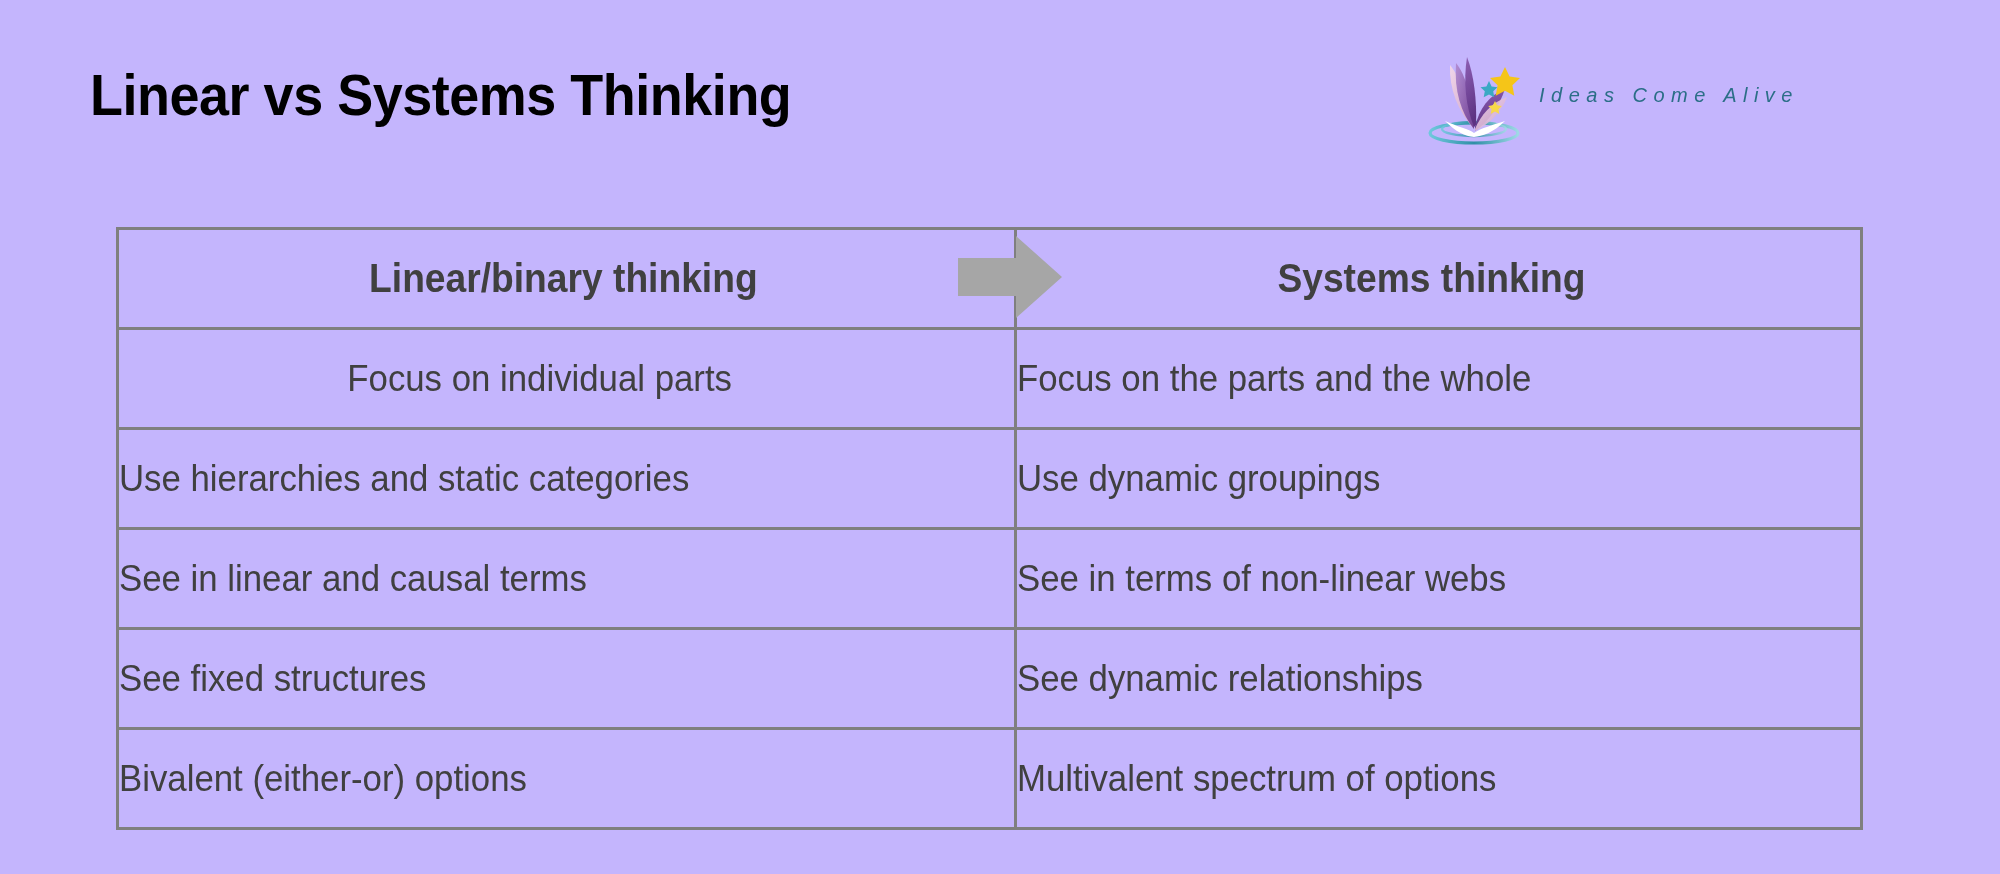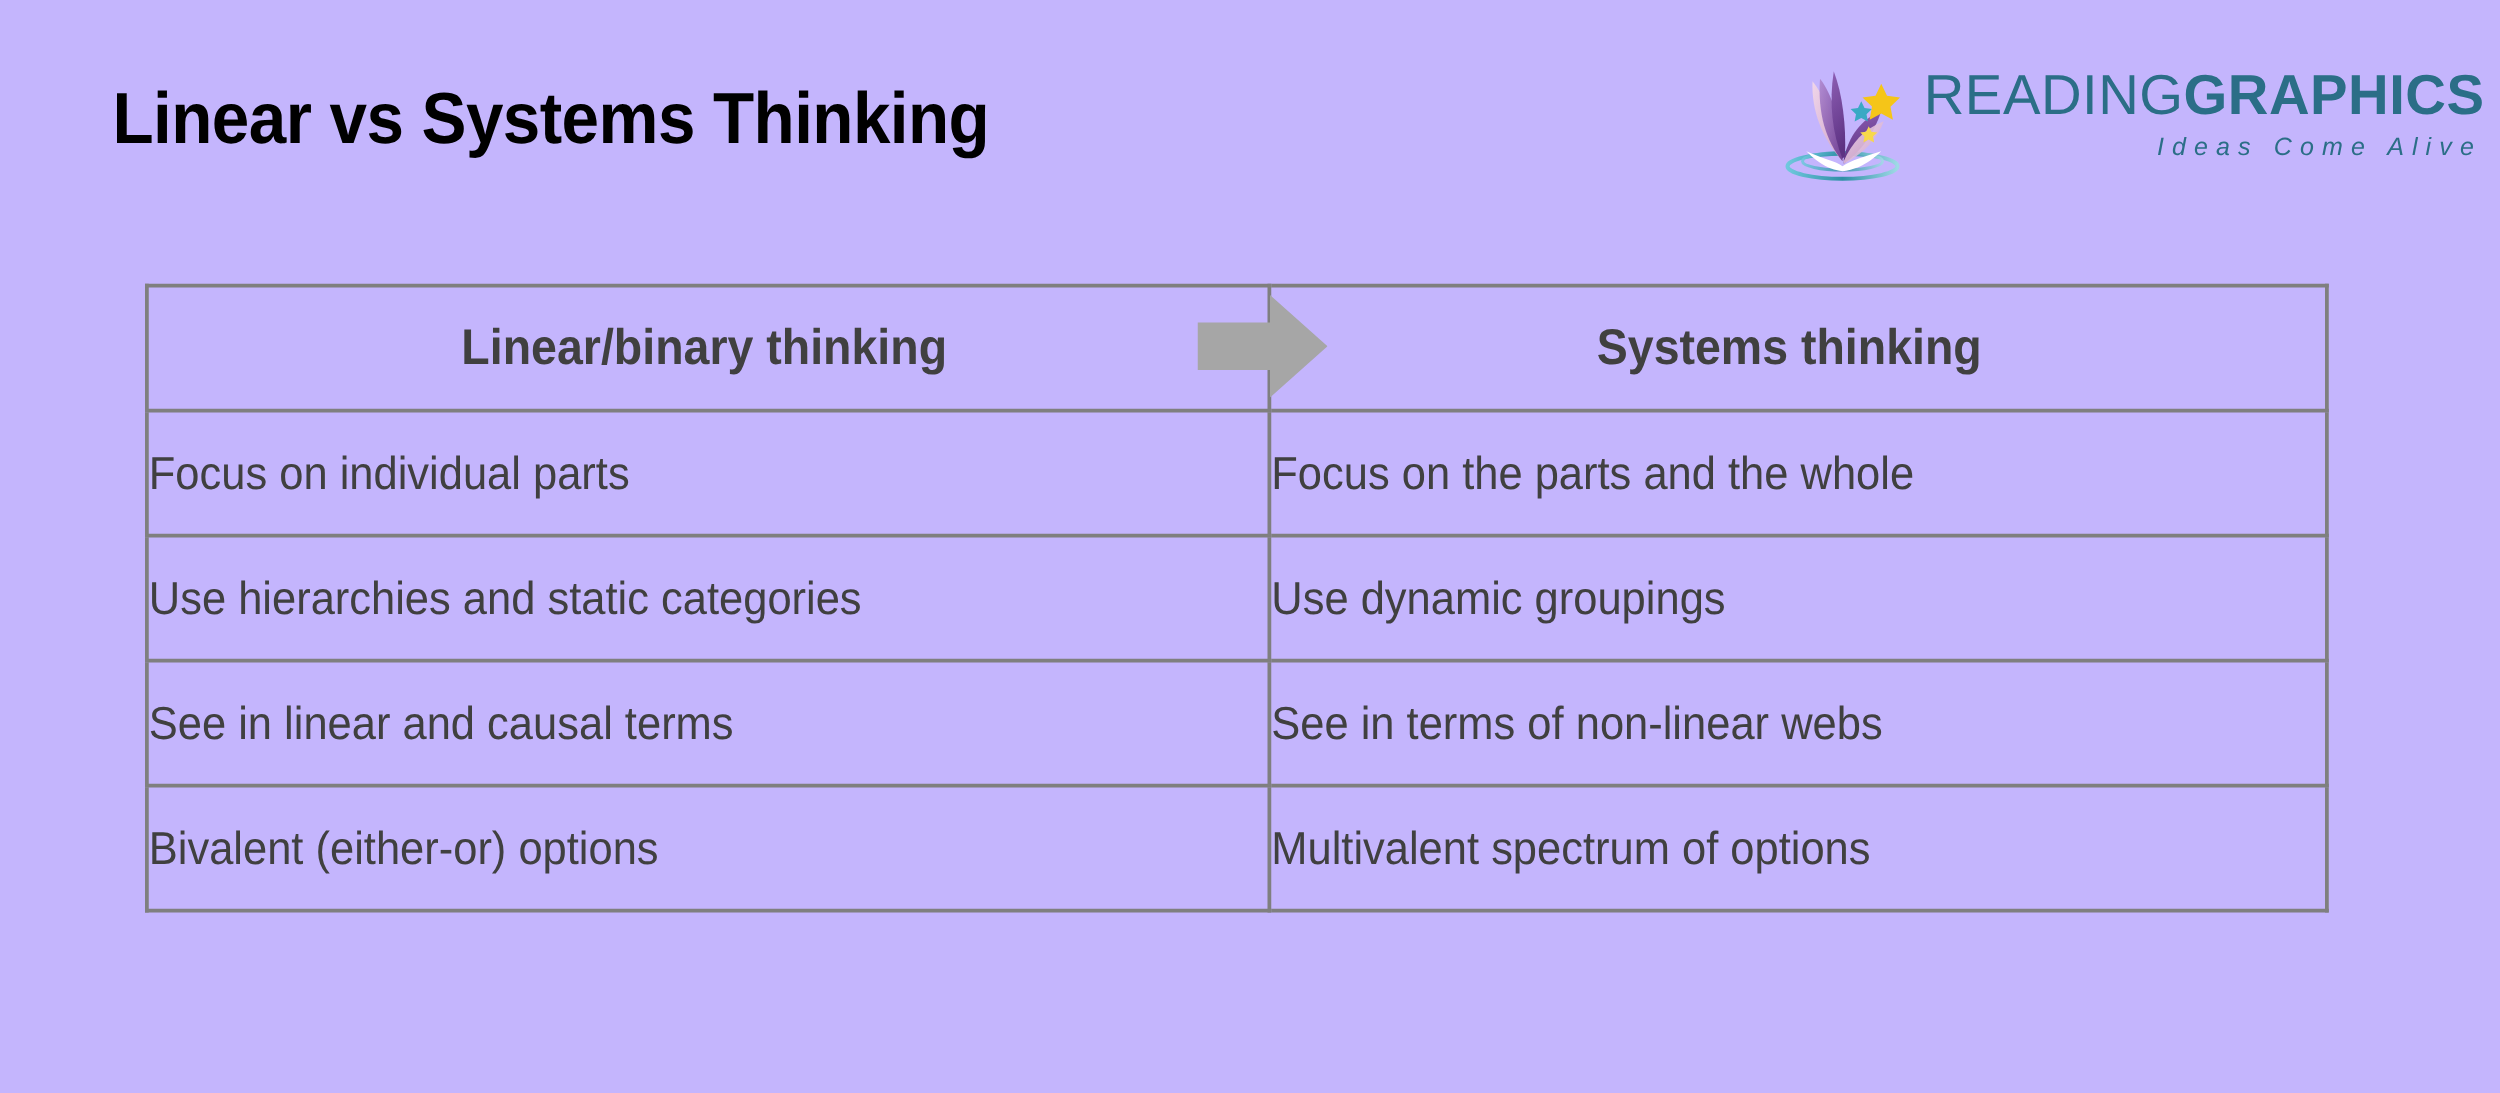--- a/index.html
+++ b/index.html
@@ -183,44 +183,41 @@
         <path d="M50 88 C 56 74, 66 62, 82 56 C 77 70, 66 82, 50 90 Z" fill="url(#gPink)" opacity="0.9"></path>
 
         <path d="M20 80 C 33 86, 44 88, 49 92 C 56 87, 68 84, 80 80 C 68 92, 57 95, 49 96 C 40 95, 31 91, 20 80 Z" fill="#ffffff"></path>
 
         <path d="M80 26 l4.6 9.6 10.4 1.4 -7.6 7.3 1.9 10.4 -9.3 -5 -9.3 5 1.9 -10.4 -7.6 -7.3 10.4 -1.4 Z" fill="#f5c518"></path>
         <path d="M64 40 l2.6 5.4 5.9 0.8 -4.3 4.1 1.1 5.9 -5.3 -2.8 -5.3 2.8 1.1 -5.9 -4.3 -4.1 5.9 -0.8 Z" fill="#3aa9c4"></path>
         <path d="M70 60 l2.1 4.3 4.7 0.6 -3.4 3.3 0.9 4.7 -4.3 -2.3 -4.3 2.3 0.9 -4.7 -3.4 -3.3 4.7 -0.6 Z" fill="#f7d84a"></path>
       </svg>
     </div>
     <div id="logo-text">
-      <div id="logo-wordmark" style="color: rgb(43, 110, 135);">
-        <span class="light">READING</span><span class="bold">GRAPHICS</span>
-      </div>
       <div id="logo-tagline" style="color: rgb(43, 110, 135);">Ideas Come Alive</div>
     </div>
   </div>
 
   <table id="compare-table">
     <colgroup>
       <col class="col-left">
       <col class="col-right">
     </colgroup>
     <tbody>
       <tr class="hdr-row">
         <td class="hdr-cell left-hdr" style="border-color: rgb(127, 127, 127);">
           <span class="hdr-inner">Linear/binary thinking</span>
         </td>
         <td class="hdr-cell right-hdr" style="border-color: rgb(127, 127, 127);">
           <span class="hdr-inner">Systems thinking</span>
         </td>
       </tr>
 
       <tr class="body-row">
-        <td class="body-cell" style="border-color: rgb(127, 127, 127);">
+        <td class="body-cell" style="border-color: rgb(127, 127, 127); text-align: center;">
           <span class="cell-inner">Focus on individual parts</span>
         </td>
         <td class="body-cell col-right-cell" style="border-color: rgb(127, 127, 127);">
           <span class="cell-inner">Focus on the parts and the whole</span>
         </td>
       </tr>
 
       <tr class="body-row">
         <td class="body-cell" style="border-color: rgb(127, 127, 127);">
           <span class="cell-inner">Use hierarchies and static categories</span>
@@ -232,20 +229,28 @@
 
       <tr class="body-row">
         <td class="body-cell" style="border-color: rgb(127, 127, 127);">
           <span class="cell-inner">See in linear and causal terms</span>
         </td>
         <td class="body-cell col-right-cell" style="border-color: rgb(127, 127, 127);">
           <span class="cell-inner">See in terms of non-linear webs</span>
         </td>
       </tr>
 
+      <tr class="body-row">
+        <td class="body-cell" style="border-color: rgb(127, 127, 127);">
+          <span class="cell-inner">See fixed structures</span>
+        </td>
+        <td class="body-cell col-right-cell" style="border-color: rgb(127, 127, 127);">
+          <span class="cell-inner">See dynamic relationships</span>
+        </td>
+      </tr>
 
       <tr class="body-row">
         <td class="body-cell" style="border-color: rgb(127, 127, 127);">
           <span class="cell-inner">Bivalent (either-or) options</span>
         </td>
         <td class="body-cell col-right-cell" style="border-color: rgb(127, 127, 127);">
           <span class="cell-inner">Multivalent spectrum of options</span>
         </td>
       </tr>
     </tbody>

